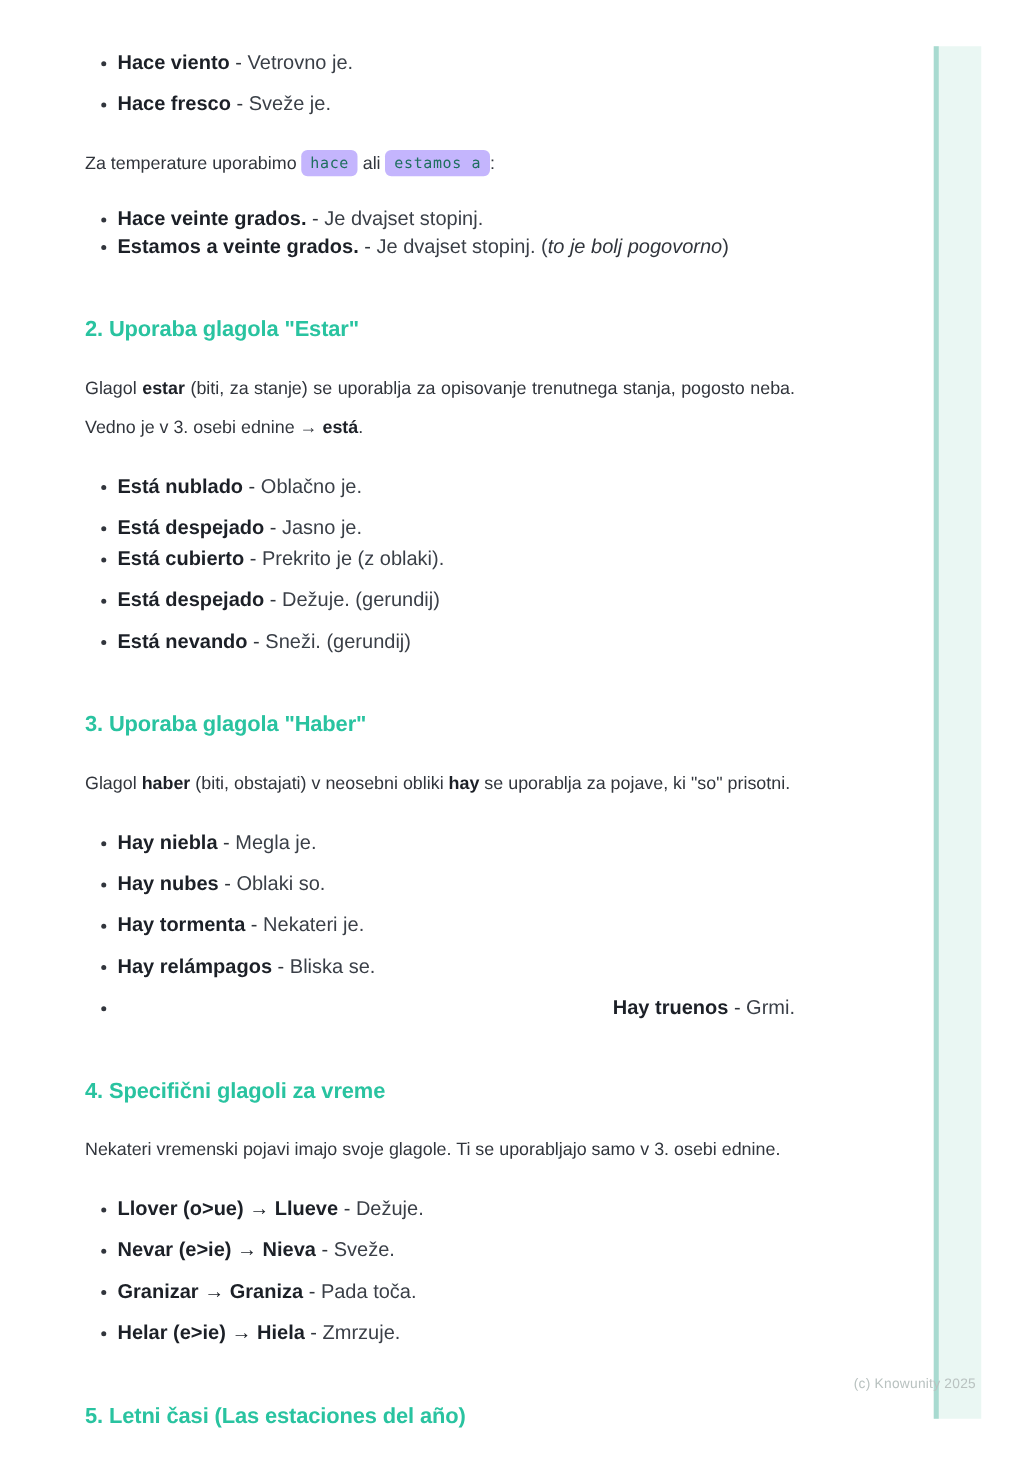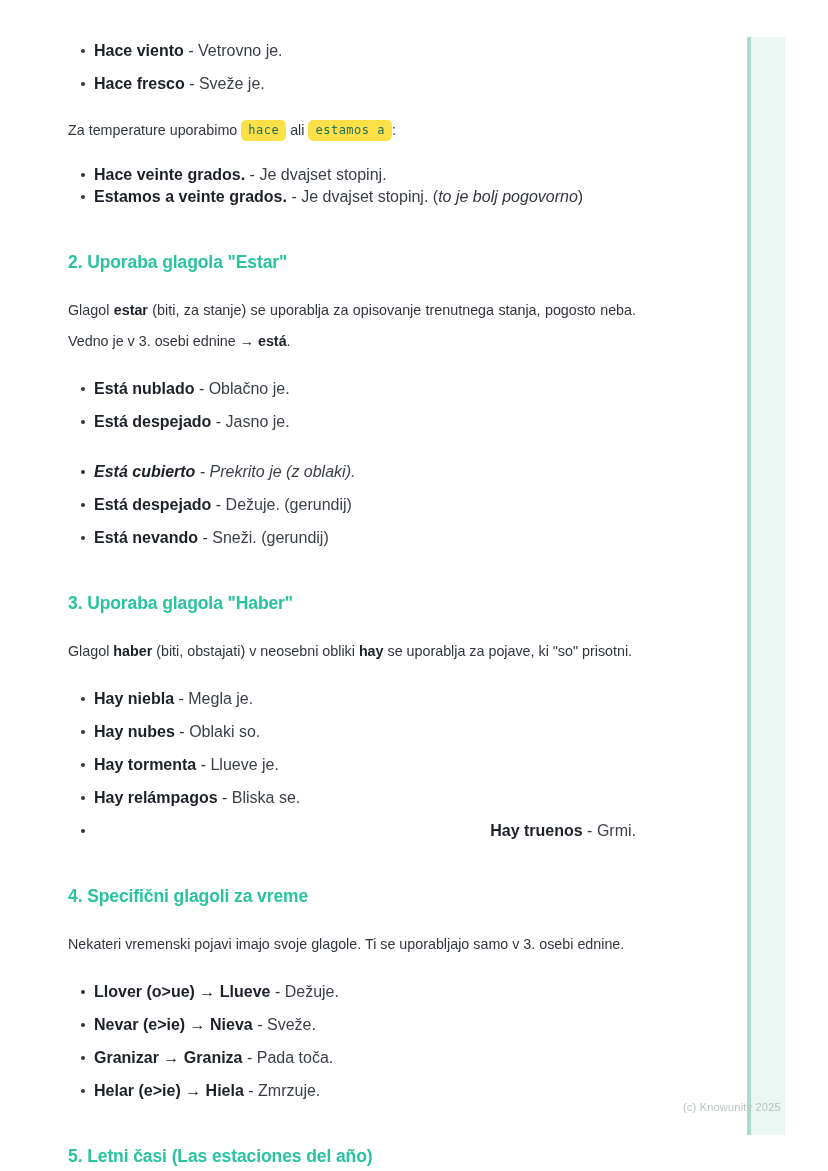--- a/index.html
+++ b/index.html
@@ -95,21 +95,21 @@
     color: #31353c;
   }
   ul.bullets > li .gloss {
     color: #3a3f47;
   }
   .ital { font-style: italic; }
 
   code.chip {
     font-family: "DejaVu Sans Mono", "Liberation Mono", monospace;
     font-size: 12px;
-    background: #fde047;
+    background: #c4b5fd;
     color: #1f6f5f;
     border-radius: 5px;
     padding: 3px 7px 4px 7px;
     letter-spacing: 0.5px;
     white-space: pre;
     vertical-align: 1px;
   }
 
   .bold { font-weight: bold; color: #1c2027; }
 
@@ -156,21 +156,21 @@
 
     <p class="para" style="margin-top:22px; width:568px;"><span>Glagol </span><span class="bold">estar</span><span> (biti, za stanje) se uporablja za opisovanje trenutnega stanja, pogosto neba. Vedno je v 3. osebi ednine → </span><span class="bold">está</span><span>.</span></p>
 
     <ul class="bullets" style="margin-top:22px;">
       <li>
         <span class="term">Está nublado</span><span class="dash"> - </span><span class="gloss">Oblačno je.</span>
       </li>
       <li style="margin-top:13px;">
         <span class="term">Está despejado</span><span class="dash"> - </span><span class="gloss">Jasno je.</span>
       </li>
-      <li style="margin-top:30px;font-style:italic;">
+      <li style="margin-top:5px;">
         <span class="term">Está cubierto</span><span class="dash"> - </span><span class="gloss">Prekrito je (z oblaki).</span>
       </li>
       <li style="margin-top:13px;">
         <span class="term">Está despejado</span><span class="dash"> - </span><span class="gloss">Dežuje. (gerundij)</span>
       </li>
       <li style="margin-top:13px;">
         <span class="term">Está nevando</span><span class="dash"> - </span><span class="gloss">Sneži. (gerundij)</span>
       </li>
     </ul>
 
@@ -179,21 +179,21 @@
     <p class="para" style="margin-top:22px; width:568px;"><span>Glagol </span><span class="bold">haber</span><span> (biti, obstajati) v neosebni obliki </span><span class="bold">hay</span><span> se uporablja za pojave, ki "so" prisotni.</span></p>
 
     <ul class="bullets" style="margin-top:22px;">
       <li>
         <span class="term">Hay niebla</span><span class="dash"> - </span><span class="gloss">Megla je.</span>
       </li>
       <li style="margin-top:13px;">
         <span class="term">Hay nubes</span><span class="dash"> - </span><span class="gloss">Oblaki so.</span>
       </li>
       <li style="margin-top:13px;">
-        <span class="term">Hay tormenta</span><span class="dash"> - </span><span class="gloss">Llueve je.</span>
+        <span class="term">Hay tormenta</span><span class="dash"> - </span><span class="gloss">Nekateri je.</span>
       </li>
       <li style="margin-top:13px;">
         <span class="term">Hay relámpagos</span><span class="dash"> - </span><span class="gloss">Bliska se.</span>
       </li>
       <li style="margin-top:13px;text-align:right;">
         <span class="term">Hay truenos</span><span class="dash"> - </span><span class="gloss">Grmi.</span>
       </li>
     </ul>
 
     <h2 class="section-heading" style="margin-top:45px;">4. Specifični glagoli za vreme</h2>

